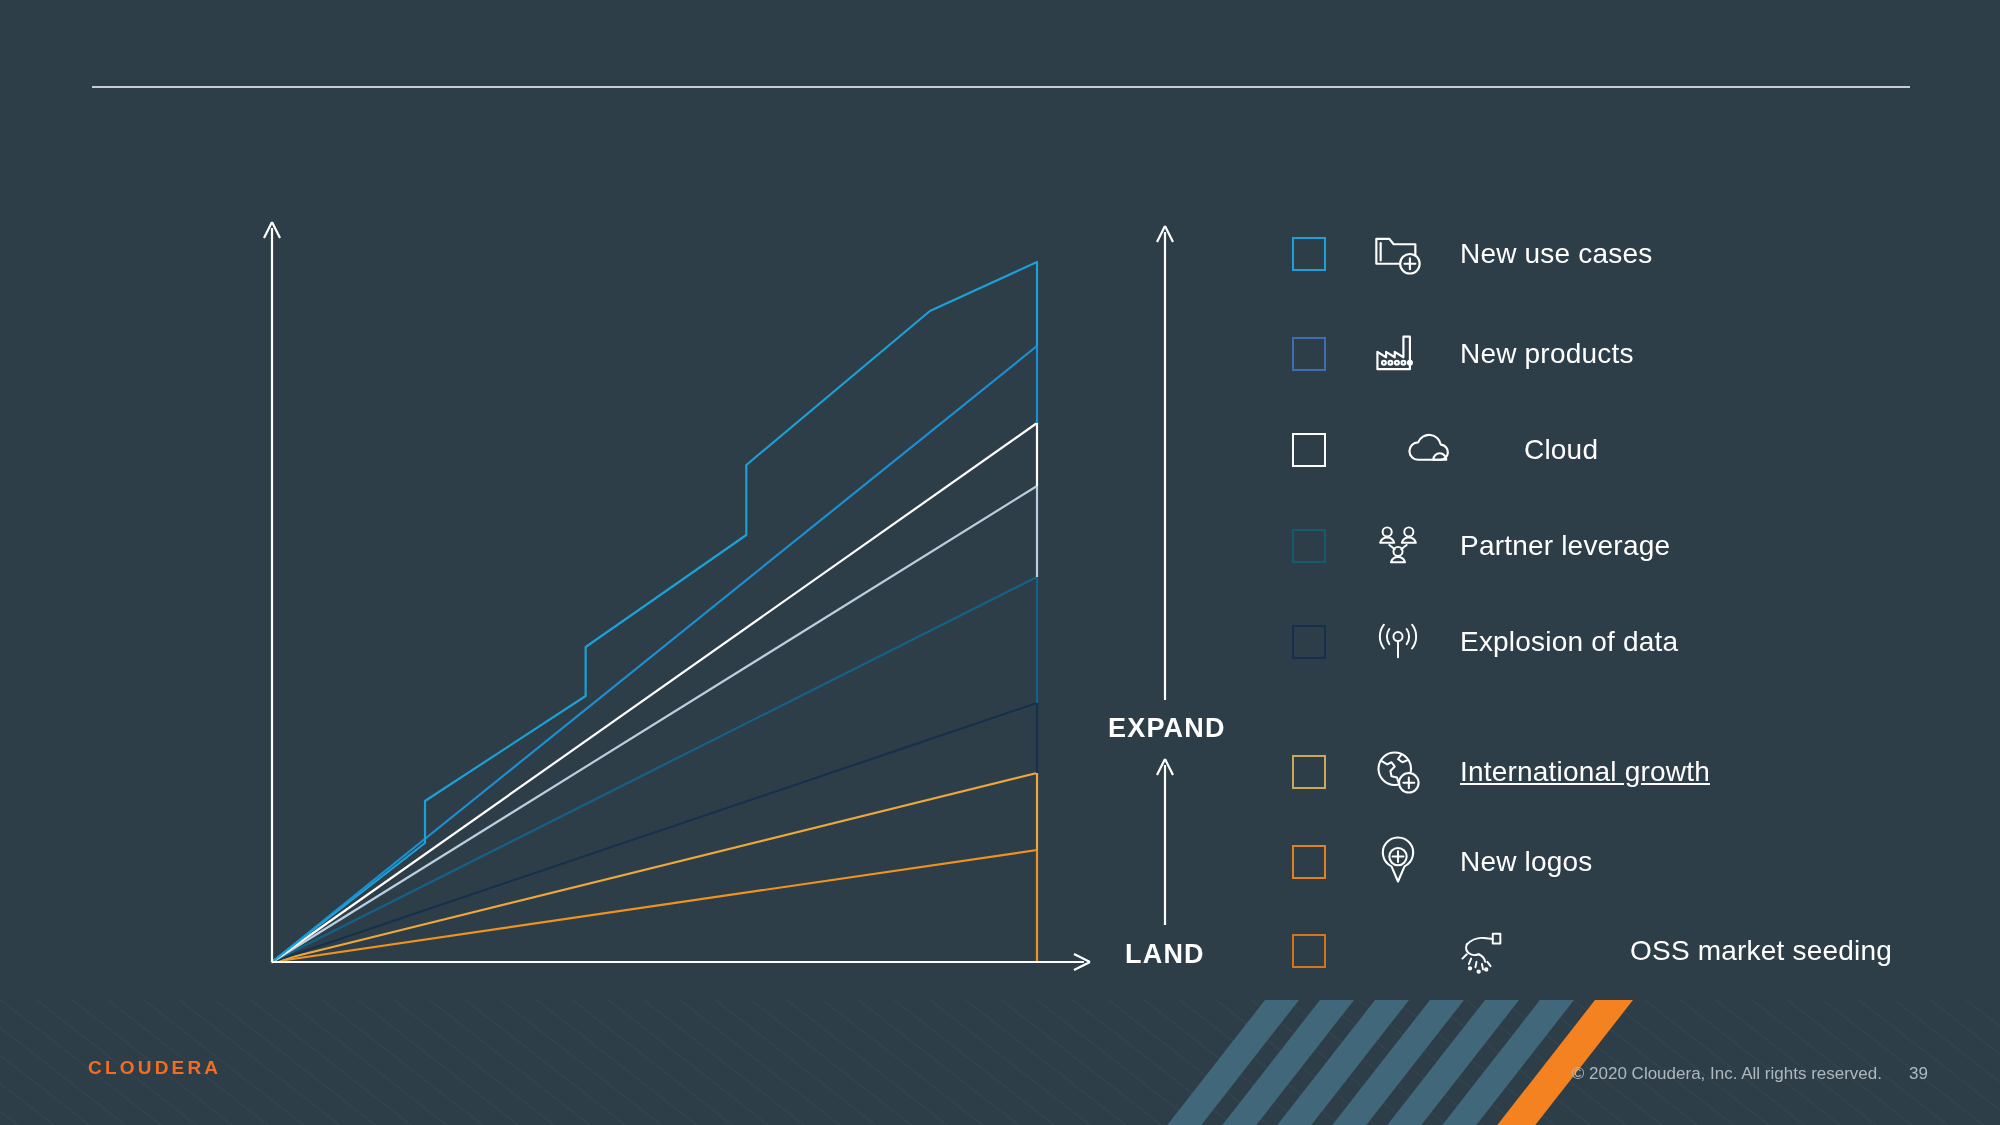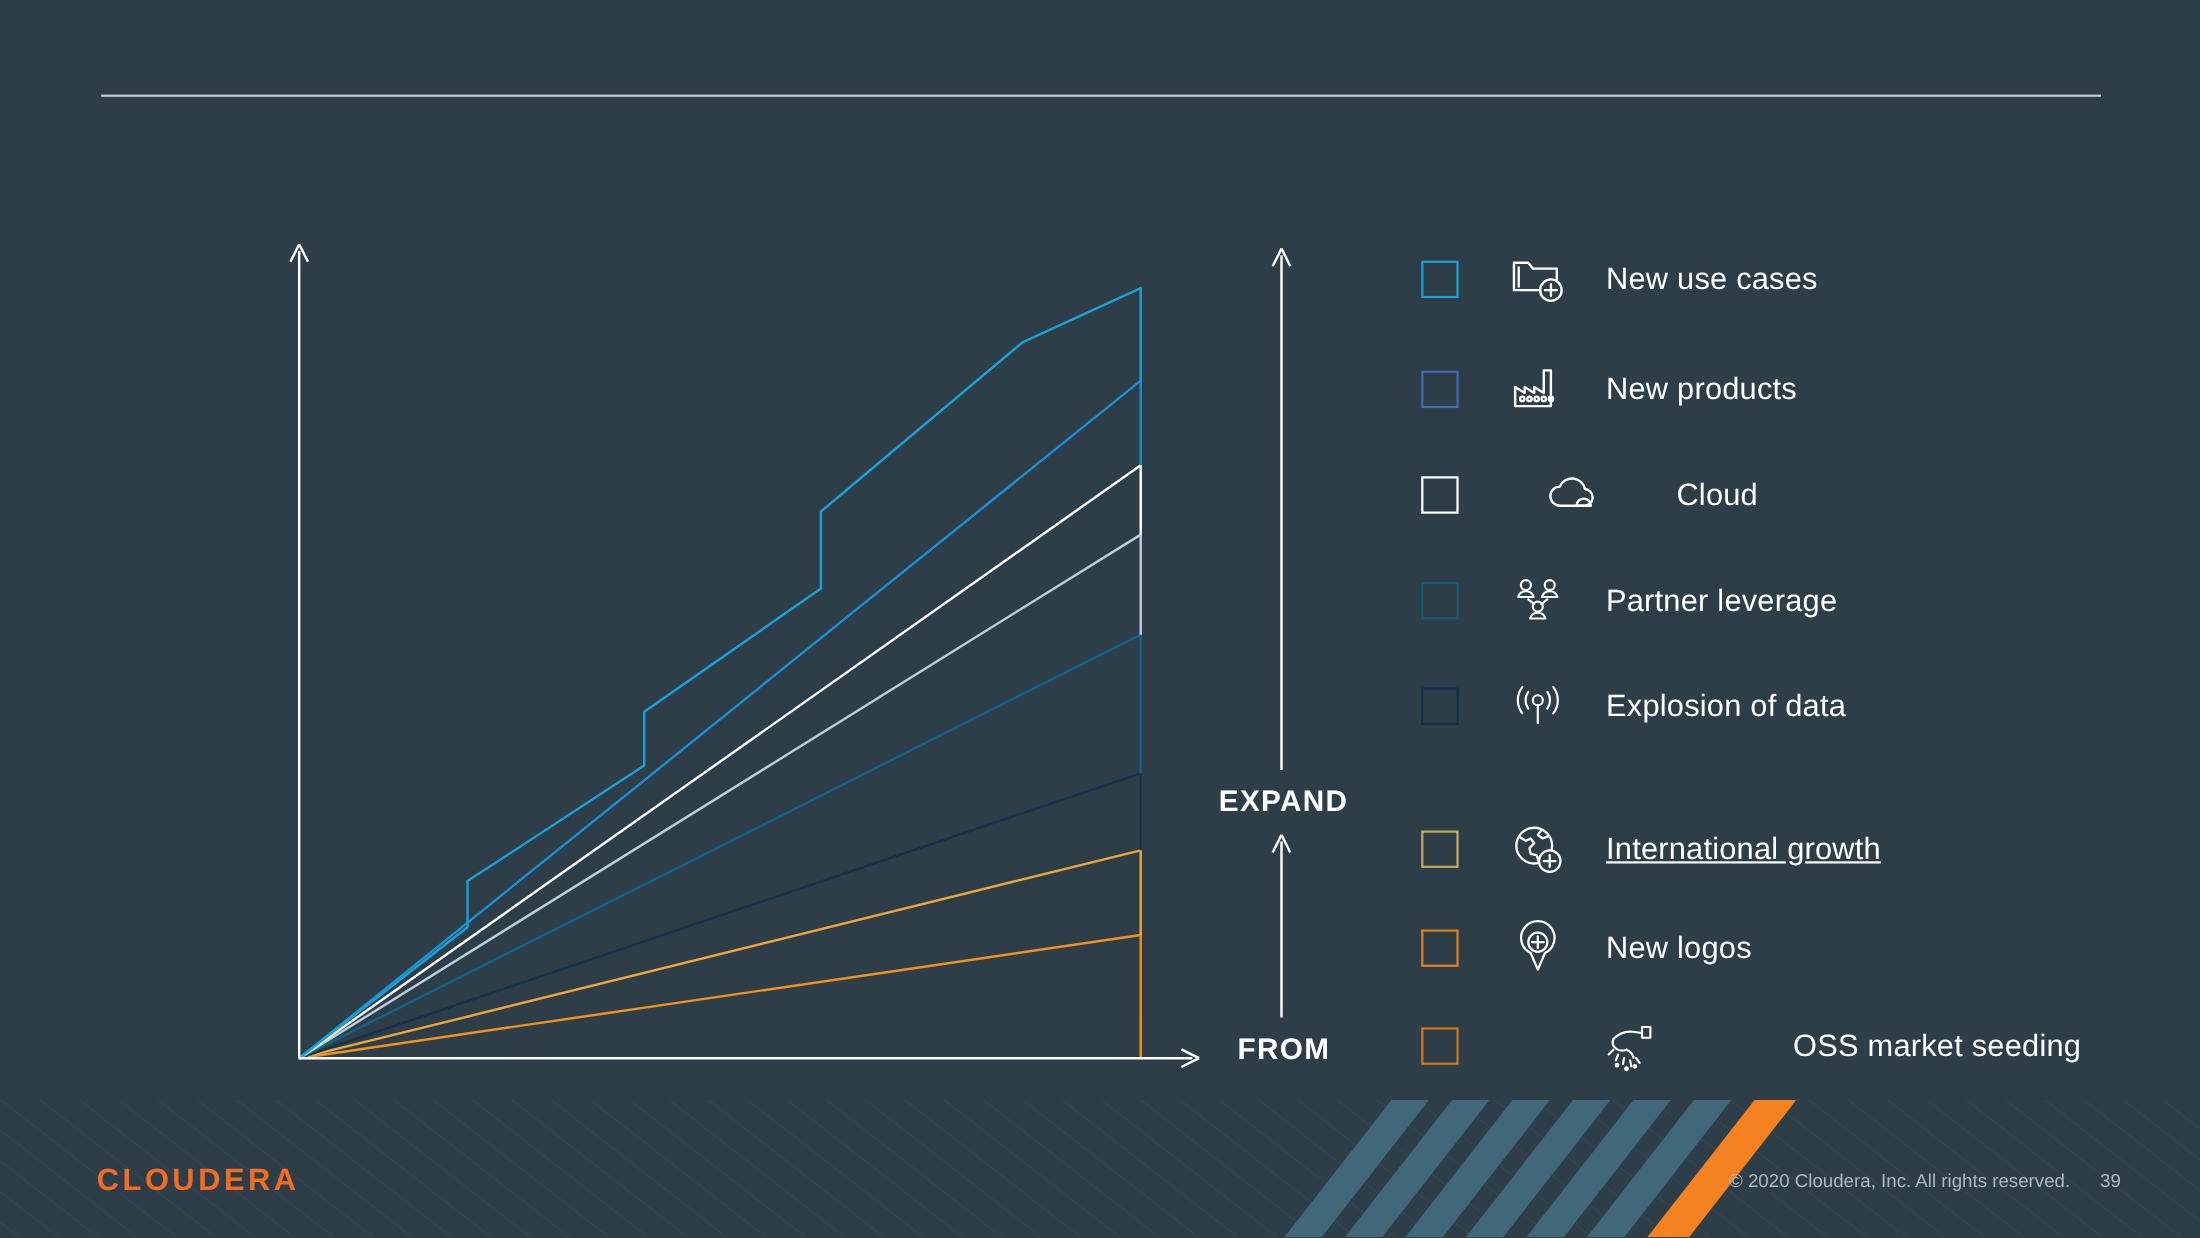--- a/index.html
+++ b/index.html
@@ -52,21 +52,21 @@
   .legend-icon svg { display:block; }
   .legend-label {
     margin-left:30px; font-size:28px; color:#ffffff;
     white-space:nowrap; letter-spacing:.2px;
   }
 
   
   #footer-decor { position:absolute; left:0; top:1000px; width:2000px; height:125px; }
   #logo {
     position:absolute; left:88px; top:1057px;
-    font-size:28px; font-weight:700; letter-spacing:3.2px;
+    font-size:19px; font-weight:700; letter-spacing:3.2px;
     color:#f36c21; white-space:nowrap;
   }
   #copyright {
     position:absolute; right:118px; top:1064px;
     font-size:17px; color:#aeb8bf; white-space:nowrap;
   }
   #page-number {
     position:absolute; right:72px; top:1064px;
     font-size:17px; color:#aeb8bf; white-space:nowrap;
   }
@@ -129,21 +129,21 @@
       <path d="M1165 226 L1157 242 M1165 226 L1173 242" stroke="#ffffff" stroke-width="2.2" fill="none"></path>
     </g>
 
     <g>
       <line x1="1165" y1="925" x2="1165" y2="765" stroke="#ffffff" stroke-width="2.2"></line>
       <path d="M1165 759 L1157 775 M1165 759 L1173 775" stroke="#ffffff" stroke-width="2.2" fill="none"></path>
     </g>
   </svg>
 
   <div class="axis-caption" id="caption-expand">EXPAND</div>
-  <div class="axis-caption" id="caption-land">FROM</div>
+  <div class="axis-caption" id="caption-land">LAND</div>
 
   <div id="legend">
       <div class="legend-item" style="top: 0px;">
         <div class="swatch" style="border-color: rgb(27, 160, 215);"></div>
         <div class="legend-icon">
           <svg viewBox="0 0 48 48" width="52" height="52" fill="none" stroke="#ffffff" stroke-width="2" stroke-linecap="round" stroke-linejoin="round">
             <path d="M4 10 h12 l4 5 h20 v18 H4 Z"></path>
             <path d="M8 14 v16"></path>
             <circle cx="35" cy="33" r="9" fill="#2e3e48"></circle>
             <path d="M35 28 v10 M30 33 h10"></path>

